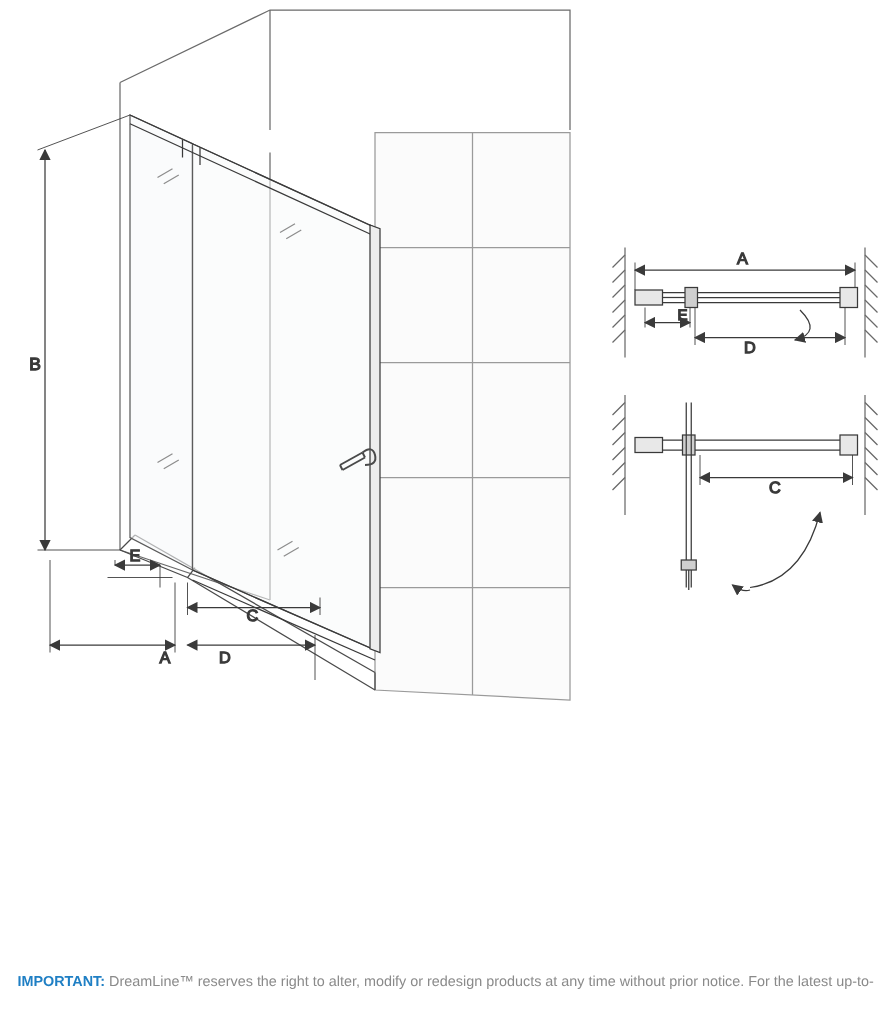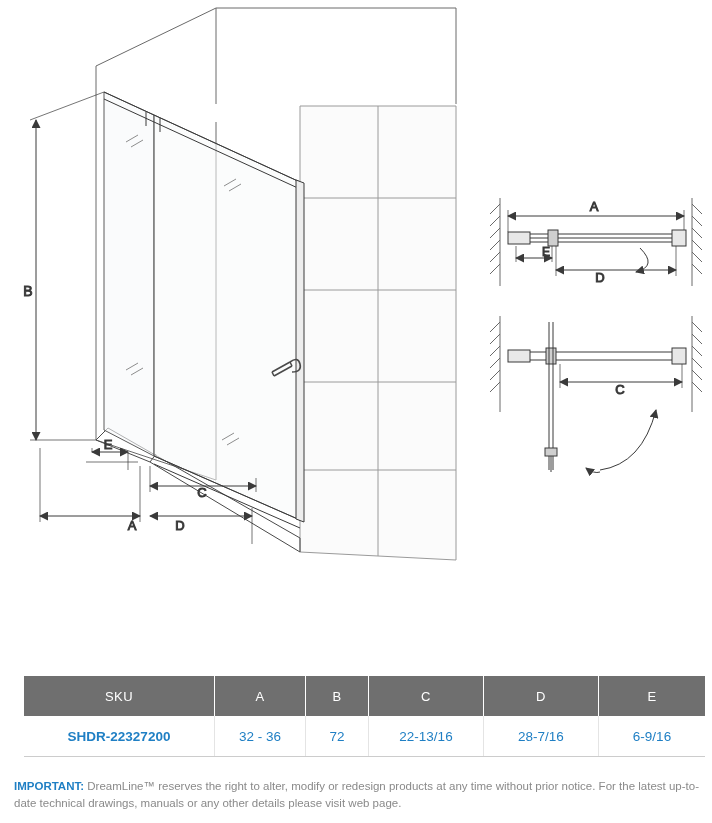--- a/index.html
+++ b/index.html
@@ -288,47 +288,19 @@
         <text x="620" y="394" font-size="13" fill="#333" text-anchor="middle">C</text>
 
         <g stroke="#3a3a3a" stroke-width="1">
           <path d="M600,470 q42,-6 56,-60" marker-end="url(#arrEnd)" fill="none"></path>
           <path d="M600,472 q-6,2 -14,-4" fill="none" marker-end="url(#arrEnd)"></path>
         </g>
       </g>
     </svg>
   </div>
 
-  <div class="spec-table-wrap">
-    <table class="spec-table">
-      <thead>
-        <tr>
-          <th style="width:188px">SKU</th>
-          <th style="width:88px">A</th>
-          <th style="width:60px">B</th>
-          <th style="width:112px">C</th>
-          <th style="width:112px">D</th>
-          <th style="width:104px">E</th>
-        </tr>
-      </thead>
-      <tbody>
-        <tr>
-          <td>SHDR-22327200</td>
-          <td>32 - 36</td>
-          <td>72</td>
-          <td>22-13/16</td>
-          <td>28-7/16</td>
-          <td>6-9/16</td>
-        </tr>
-      </tbody>
-    </table>
-  </div>
 
   <div class="footnote">
     <span class="important">IMPORTANT:</span>
     <span class="body">DreamLine™ reserves the right to alter, modify or redesign products at any time without prior notice. For the latest up-to-</span>
-    <span class="fn-line2">
-      <span class="body">date technical drawings, manuals or any other details please visit</span>
-      <span class="body">web page.</span>
-    </span>
   </div>
 
 </div>
 
 </body></html>

